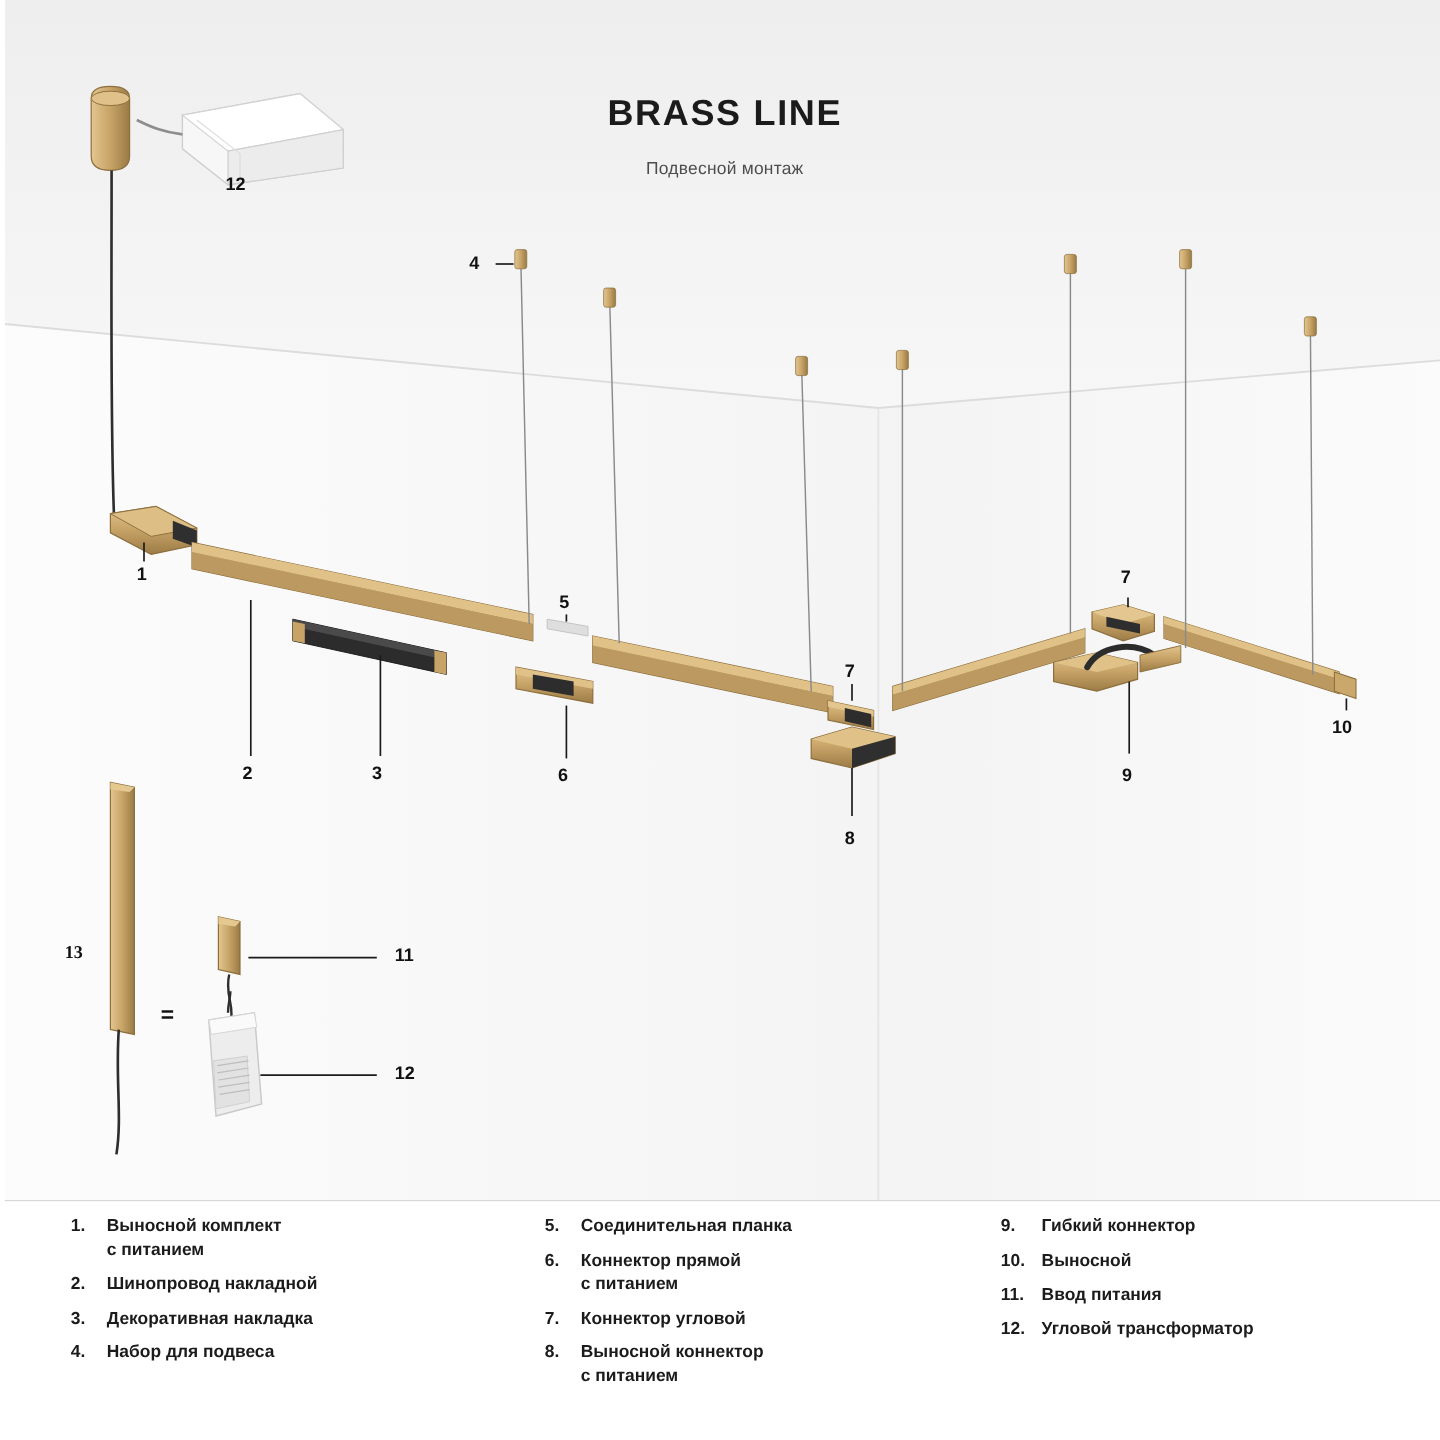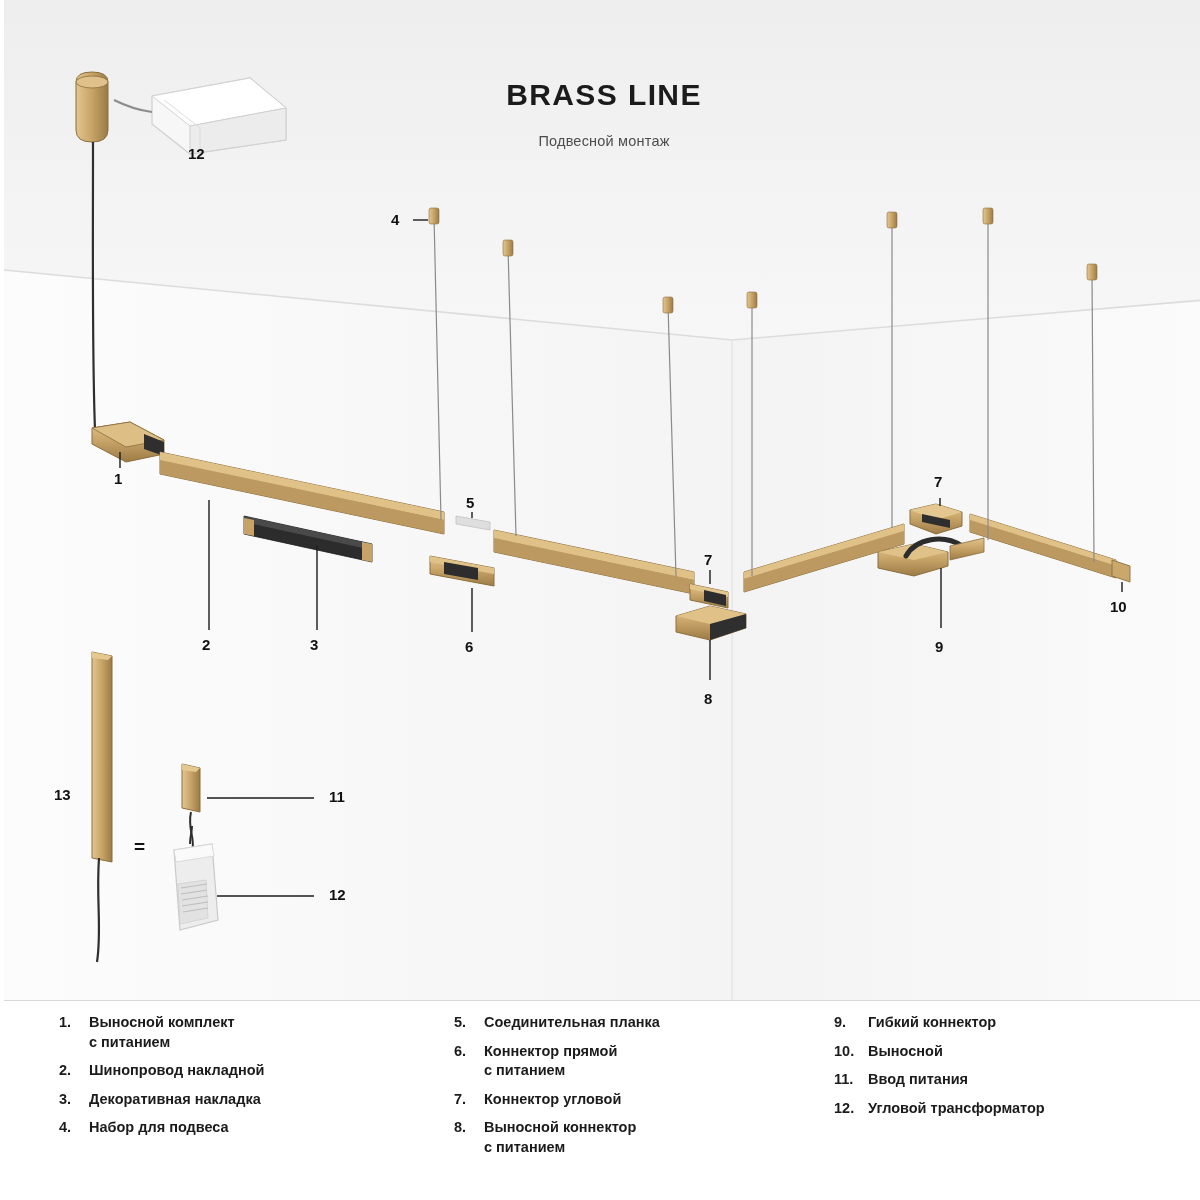--- a/index.html
+++ b/index.html
@@ -339,21 +339,21 @@
   <div class="num" style="left:387px; top:211px;">4</div>
   <div class="num" style="left:462px; top:494px;">5</div>
   <div class="num" style="left:461px; top:638px;">6</div>
   <div class="num" style="left:700px; top:551px;">7</div>
   <div class="num" style="left:930px; top:473px;">7</div>
   <div class="num" style="left:700px; top:690px;">8</div>
   <div class="num" style="left:931px; top:638px;">9</div>
   <div class="num" style="left:1106px; top:598px;">10</div>
   <div class="num" style="left:325px; top:788px;">11</div>
   <div class="num" style="left:325px; top:886px;">12</div>
-  <div class="num" style="left:50px;  top:786px;">13</div>
+  <div class="num" style="left:50px;  top:786px;font-family:Liberation Serif, serif;">13</div>
   <div class="num" style="left:130px; top:836px; font-size:19px;">=</div>
 
   <div class="legend">
     <div class="legend-cols">
 
       <div class="legend-col c1">
         <div class="legend-item">
           <span class="legend-idx">1.</span>
           <span class="legend-text" style="white-space:pre-line">Выносной комплект
 с питанием</span>

